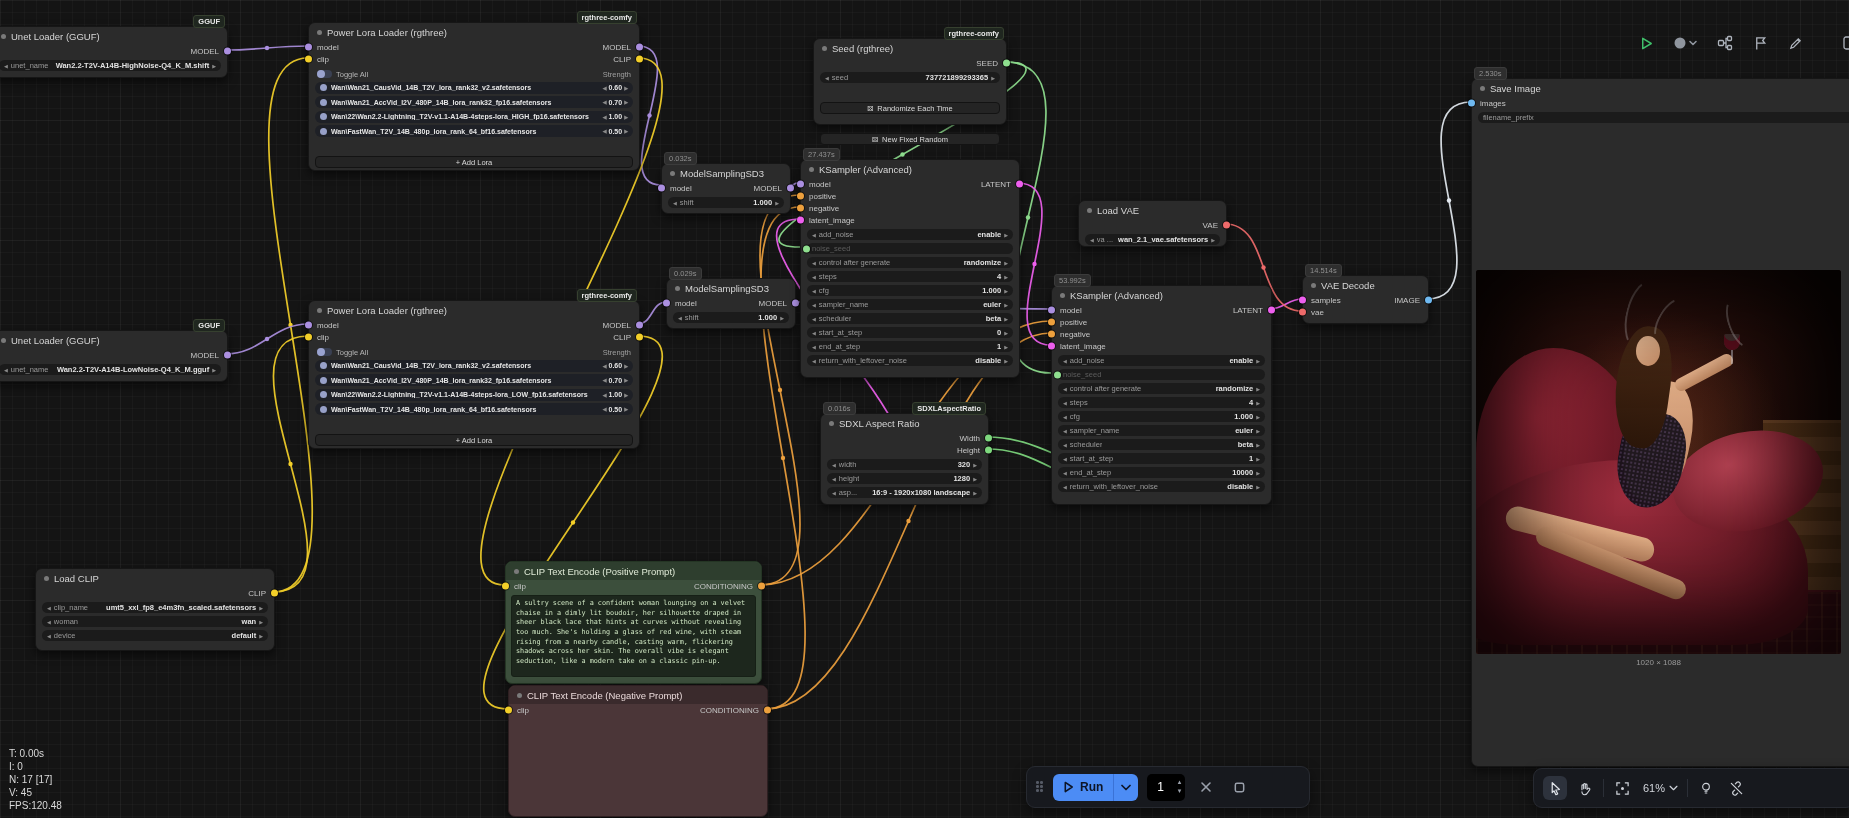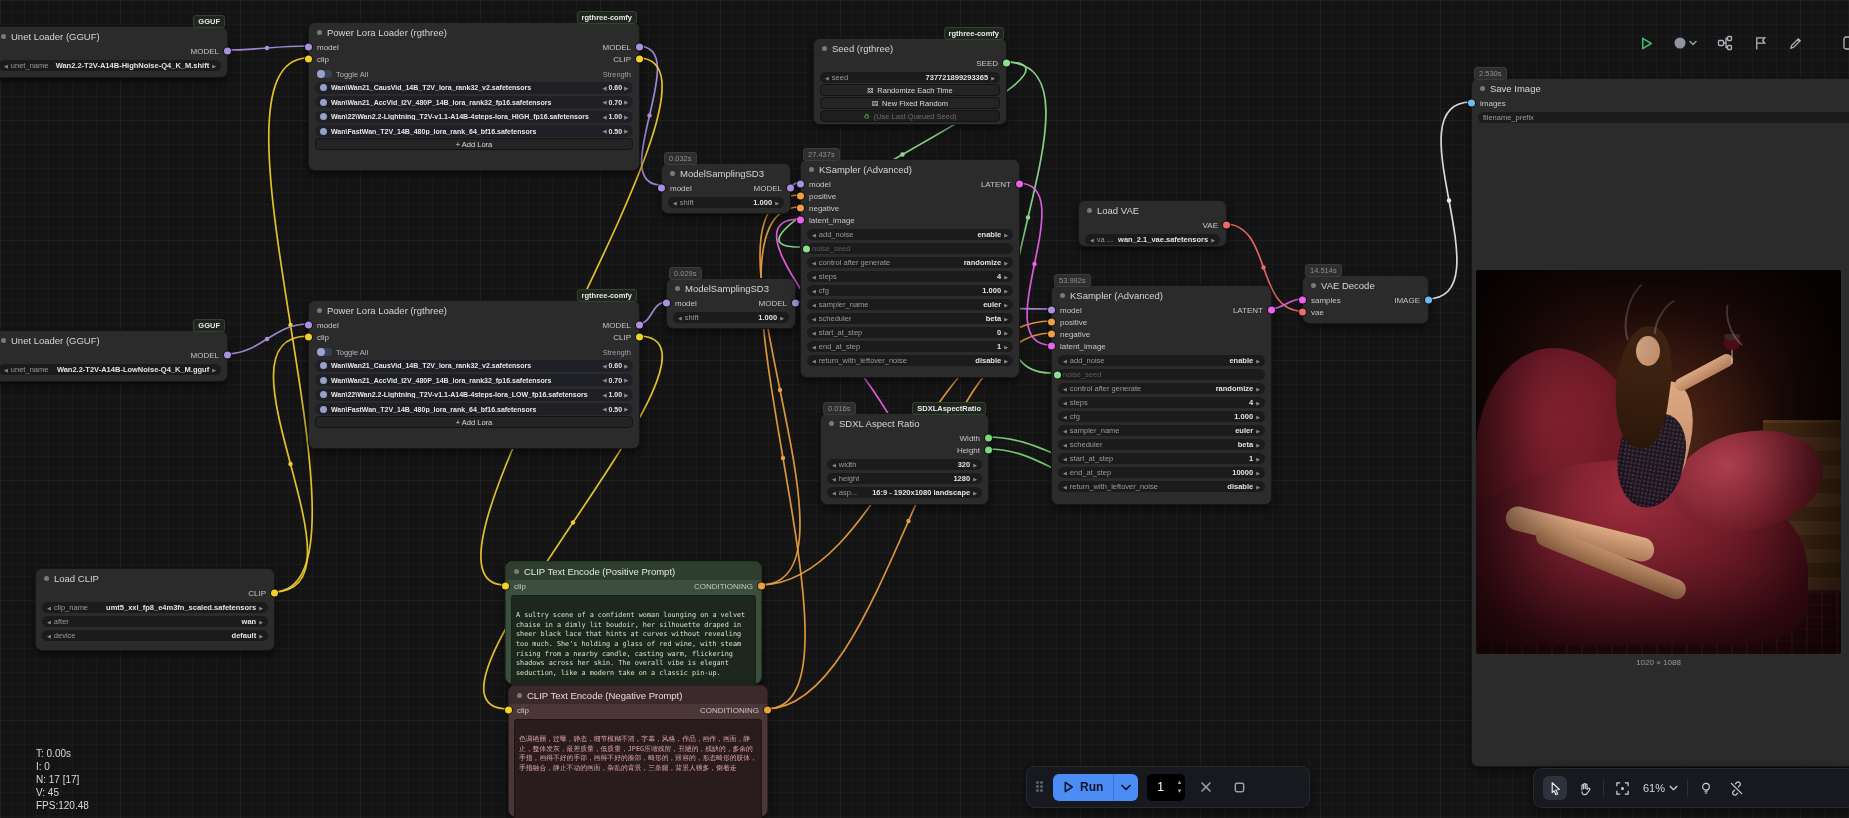--- a/index.html
+++ b/index.html
@@ -29,37 +29,37 @@
   .sdot{position:absolute;width:7px;height:7px;border-radius:50%;top:50%;transform:translateY(-50%);
         box-shadow:0 0 0 1px rgba(0,0,0,.55);}
   .sdot.l{left:-4px;} .sdot.r{right:-4px;}
   .wrow{position:relative;margin:3px 6px 0;height:11px;}
   .pill{height:11px;background:#1b1b1b;border-radius:6px;display:flex;align-items:center;
         padding:0 5px;gap:3px;font-size:7.5px;color:#cfcfcf;overflow:hidden;}
   .pill.disabled .wlabel{color:#5c5c5c;}
   .arr{font-size:5px;color:#8a8a8a;flex:0 0 auto;}
   .wlabel{color:#9a9a9a;white-space:nowrap;overflow:hidden;text-overflow:ellipsis;}
   .wval{margin-left:auto;color:#e2e2e2;font-weight:700;white-space:nowrap;}
-  .btnrow{margin:1px 6px 0;}
+  .btnrow{margin:19px 6px 0;}
   .btnp{height:10px;background:#242424;border:1px solid #131313;border-radius:4px;display:flex;
         align-items:center;justify-content:center;gap:4px;font-size:7.5px;color:#dadada;}
   .btnp.disabled{color:#6b6b6b;background:#1e1e1e;}
   .icn-die{font-size:7px;line-height:1;} .icn-rec{color:#47a947;font-size:7px;line-height:1;}
   .tgrow{display:flex;justify-content:space-between;align-items:center;margin:4px 8px 0;
          font-size:7.5px;color:#9f9f9f;height:10px;}
   .tgl{display:flex;align-items:center;gap:4px;color:#b5b5b5;}
   .tglpill{width:15px;height:8px;border-radius:4px;background:#3a4052;position:relative;}
   .tglpill:after{content:"";position:absolute;left:0;top:0;width:8px;height:8px;border-radius:50%;background:#9aa3cf;}
   .lorarow{margin:2.5px 6px 0;}
   .lpill{height:12px;background:#1e2026;border-radius:6px;display:flex;align-items:center;gap:4px;
          padding:0 5px;font-size:7px;color:#e6e6e6;}
   .knob{width:7px;height:7px;border-radius:50%;background:#97a0c8;flex:0 0 auto;}
   .lname{flex:1;white-space:nowrap;overflow:hidden;text-overflow:ellipsis;font-weight:700;}
   .lstr{display:flex;gap:2px;align-items:center;font-weight:700;}
-  .txt{margin:3px 5px 0;border-radius:3px;padding:15px 4px;font-family:"DejaVu Sans Mono",monospace;
+  .txt{margin:3px 5px 0;border-radius:3px;padding:3px 4px;font-family:"DejaVu Sans Mono",monospace;
        font-size:6.8px;line-height:1.42;overflow:hidden;white-space:pre-wrap;word-break:break-word;}
   .green .txt{background:#1d271d;color:#cfe6c2;border:1px solid #162016;}
   .red .txt{background:#2a1c1d;color:#dba7a7;border:1px solid #201314;}
   .badge{position:absolute;top:-12px;font-size:7.5px;font-weight:700;padding:1px 4px;border-radius:3px;white-space:nowrap;z-index:3;}
   .badge.tag{right:2px;background:#1f261f;color:#e8e8e8;border:1px solid #36402f;}
   .badge.time{left:2px;background:#2e2e2e;color:#909090;border:1px solid #3b3b3b;font-weight:400;}
   
   .ph{position:relative;margin:147px 0 0 4px;width:365px;height:384px;border-radius:3px;overflow:hidden;background:#0d0705;}
   .ph div{position:absolute;}
   .ph-bg{inset:0;background:radial-gradient(at 45% 35%, #3a1510, #120705 72%);}
@@ -114,21 +114,21 @@
         display:flex;align-items:center;padding-left:10px;position:relative;box-sizing:border-box;}
   .steppers{position:absolute;right:4px;top:3px;display:flex;flex-direction:column;line-height:9px;
         font-size:7px;color:#9aa0ab;}
   #viewbar{left:1533px;top:768px;width:302px;height:38px;padding:0 9px;gap:6px;}
   .vtool{width:24px;height:24px;display:flex;align-items:center;justify-content:center;border-radius:6px;color:#d2d5db;}
   .vtool.sel{background:#2d323c;}
   .vdiv{width:1px;height:18px;background:#2b2f37;}
   .zoomlbl{font-size:11px;color:#d2d5db;display:flex;align-items:center;gap:4px;padding:0 3px;}
   #topbar{position:absolute;left:1637px;top:34px;display:flex;gap:17px;align-items:center;z-index:10;}
   .tbtn{width:18px;height:18px;display:flex;align-items:center;justify-content:center;}
-  #stats{position:absolute;left:9px;top:747px;font-size:10px;color:#dadada;line-height:13px;z-index:10;margin-left:27px;}
+  #stats{position:absolute;left:9px;top:747px;font-size:10px;color:#dadada;line-height:13px;z-index:10;}
 </style>
 </head>
 <body>
 
 <div id="stage">
   <svg id="wires" width="1849" height="818">
       <path d="M226,50 C258.83900120283806,50 275.16099879716194,46 308,46" fill="none" stroke="#ab8fe0" stroke-width="1.7" opacity="0.92"></path>
       <circle cx="267" cy="48" r="2.2" fill="#ab8fe0"></circle>
       <path d="M638,46 C694.3560112144215,46 604.6439887855785,185 661,185" fill="none" stroke="#ab8fe0" stroke-width="1.7" opacity="0.92"></path>
       <circle cx="649.5" cy="115.5" r="2.2" fill="#ab8fe0"></circle>
@@ -457,21 +457,21 @@
           <div class="pill">
             <span class="arr">◀</span>
             <span class="wlabel">clip_name</span>
             <span class="wval">umt5_xxl_fp8_e4m3fn_scaled.safetensors</span>
             <span class="arr" style="margin-left: 0px;">▶</span>
           </div>
         </div>
         <div class="wrow">
           <div class="pill">
             <span class="arr">◀</span>
-            <span class="wlabel">after</span>
+            <span class="wlabel">woman</span>
             <span class="wval">wan</span>
             <span class="arr" style="margin-left: 0px;">▶</span>
           </div>
         </div>
         <div class="wrow">
           <div class="pill">
             <span class="arr">◀</span>
             <span class="wlabel">device</span>
             <span class="wval">default</span>
             <span class="arr" style="margin-left: 0px;">▶</span>
@@ -779,21 +779,20 @@
         <div class="ntitle">
           <span class="tdot"></span>
           <span>CLIP Text Encode (Negative Prompt)</span>
         </div>
         <div class="row">
           <span class="sdot l" style="background: rgb(243, 207, 41);"></span>
           <span class="slotname">clip</span>
           <span class="slotname">CONDITIONING</span>
           <span class="sdot r" style="background: rgb(237, 160, 61);"></span>
         </div>
-        <div class="txt" style="height: 92px;">色调艳丽，过曝，静态，细节模糊不清，字幕，风格，作品，画作，画面，静止，整体发灰，最差质量，低质量，JPEG压缩残留，丑陋的，残缺的，多余的手指，画得不好的手部，画得不好的脸部，畸形的，毁容的，形态畸形的肢体，手指融合，静止不动的画面，杂乱的背景，三条腿，背景人很多，倒着走</div>
       </div>
       <div class="node" style="left: 1471px; top: 78px; width: 390px; height: 687px;">
         <span class="badge time">2.530s</span>
         <div class="ntitle">
           <span class="tdot"></span>
           <span>Save Image</span>
         </div>
         <div class="row">
           <span class="sdot l" style="background: rgb(111, 185, 240);"></span>
           <span class="slotname">images</span>

